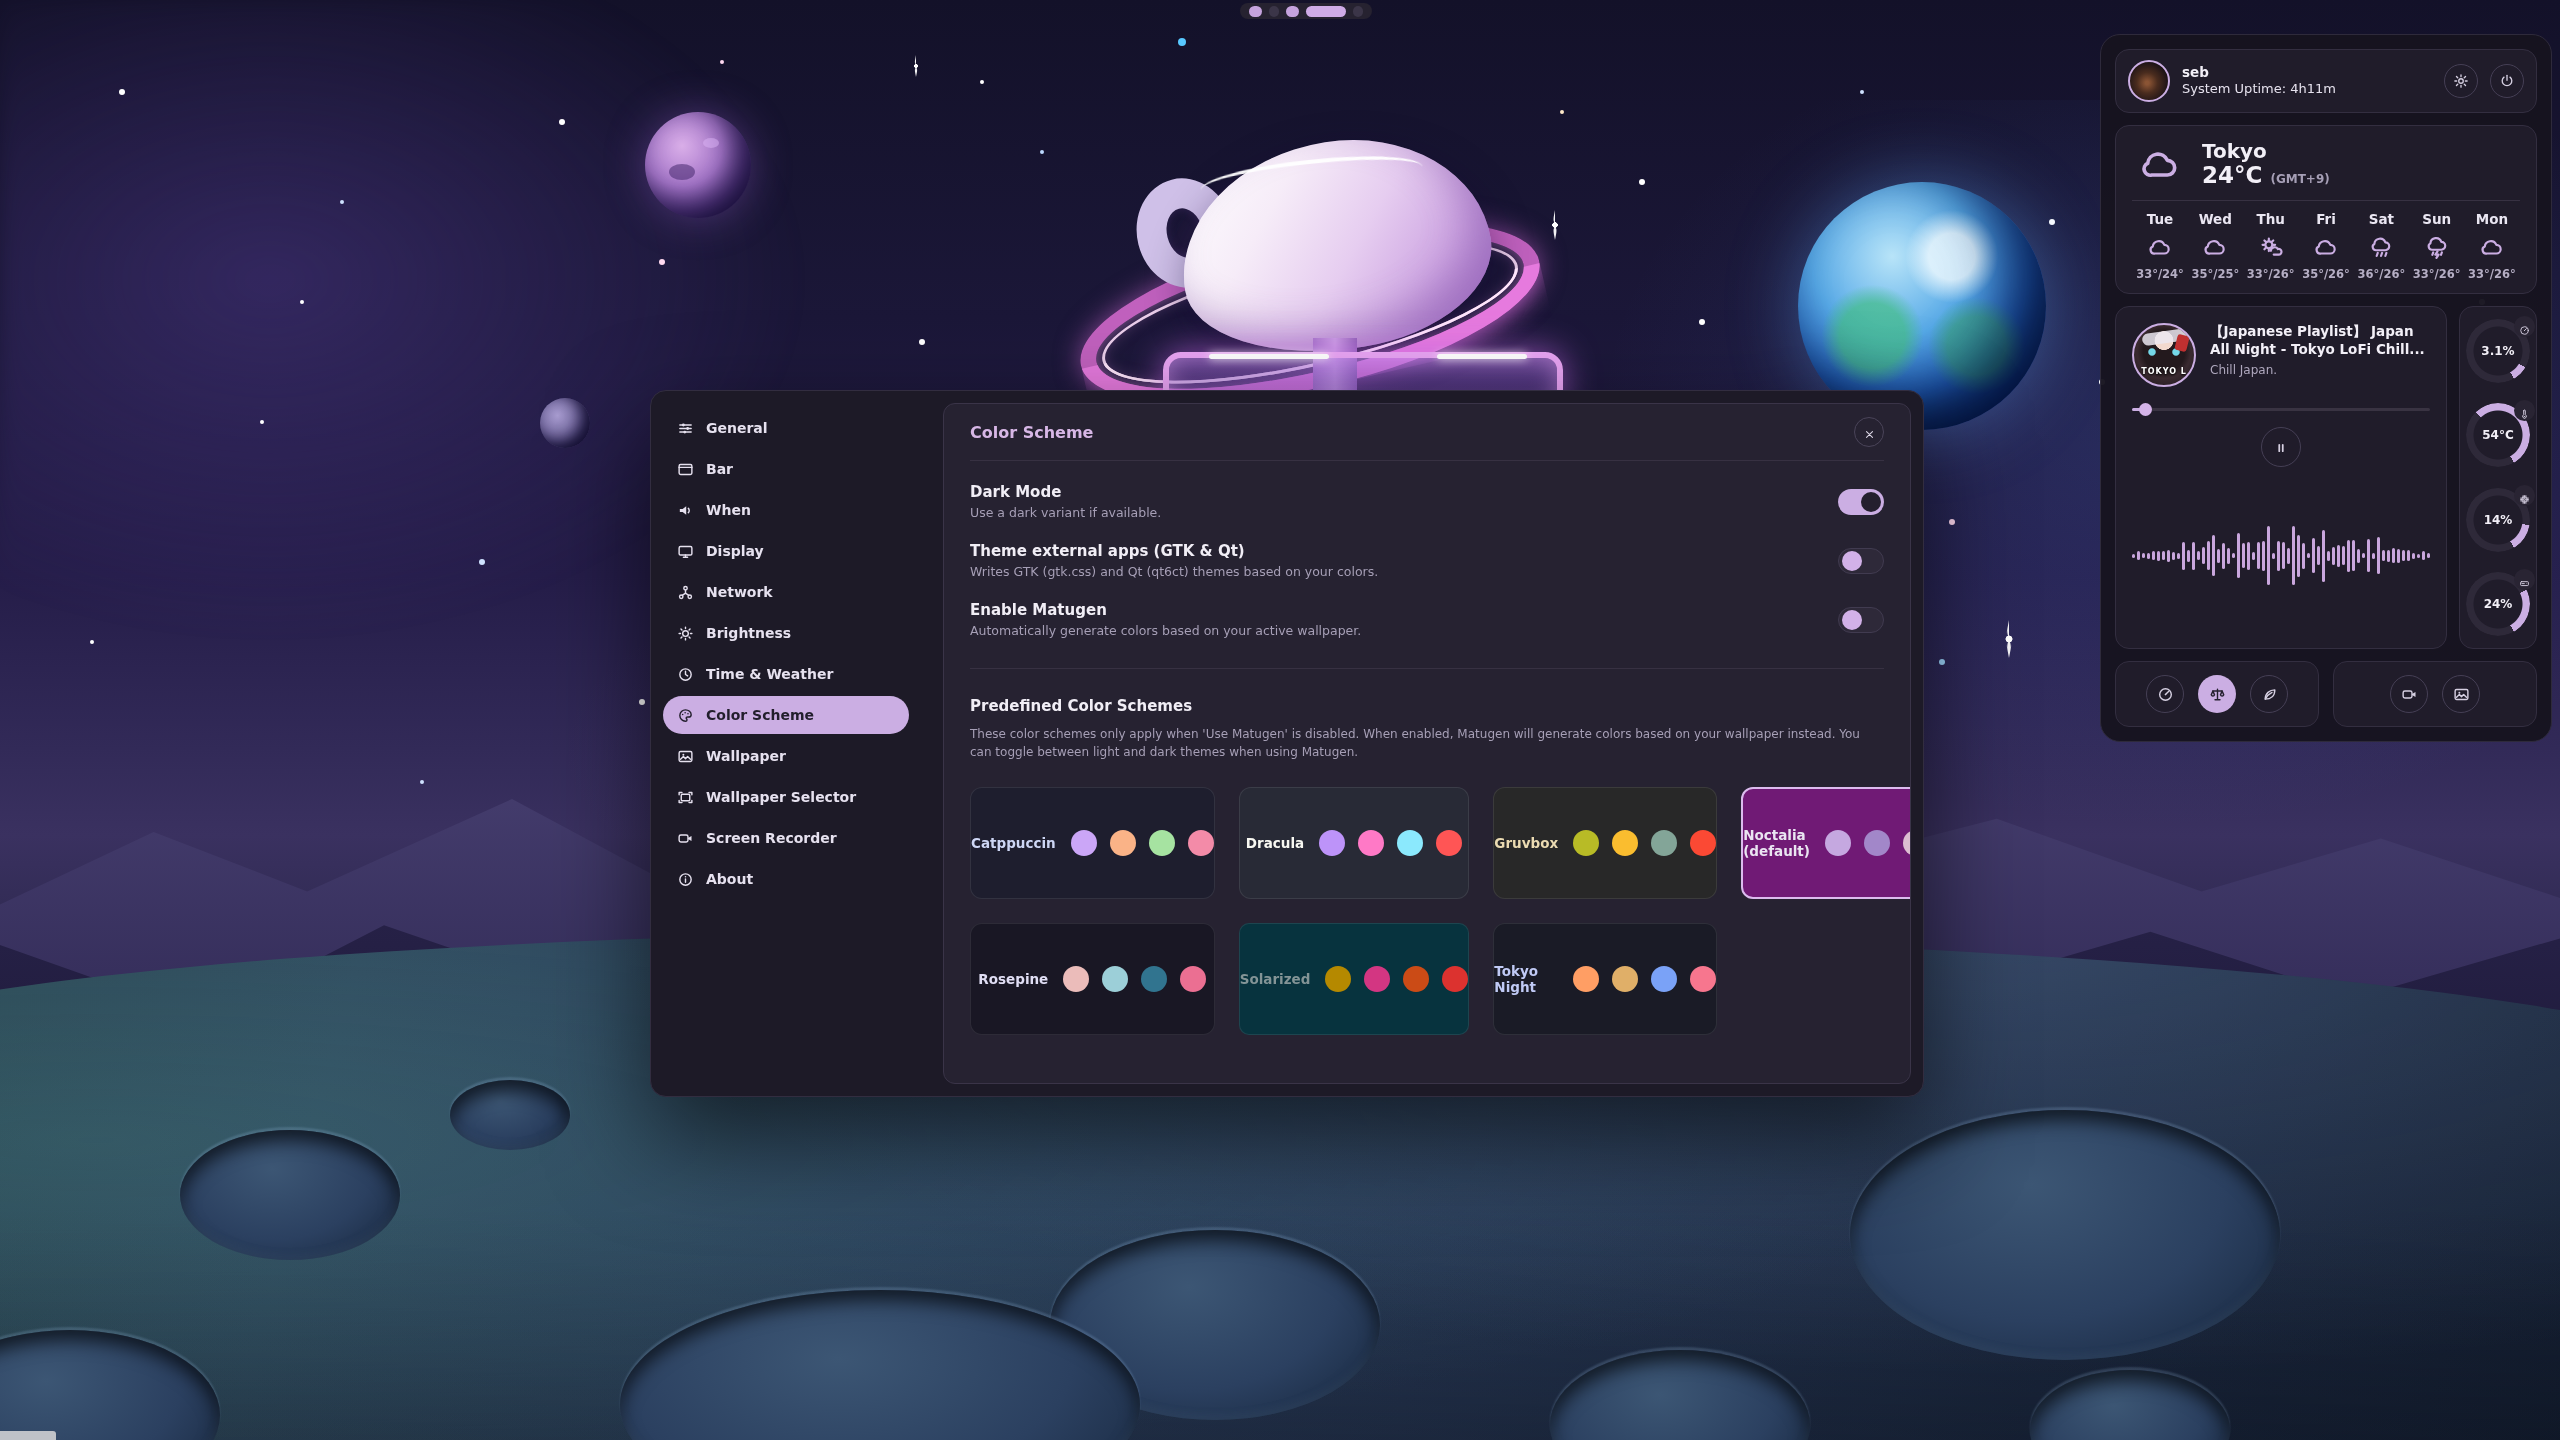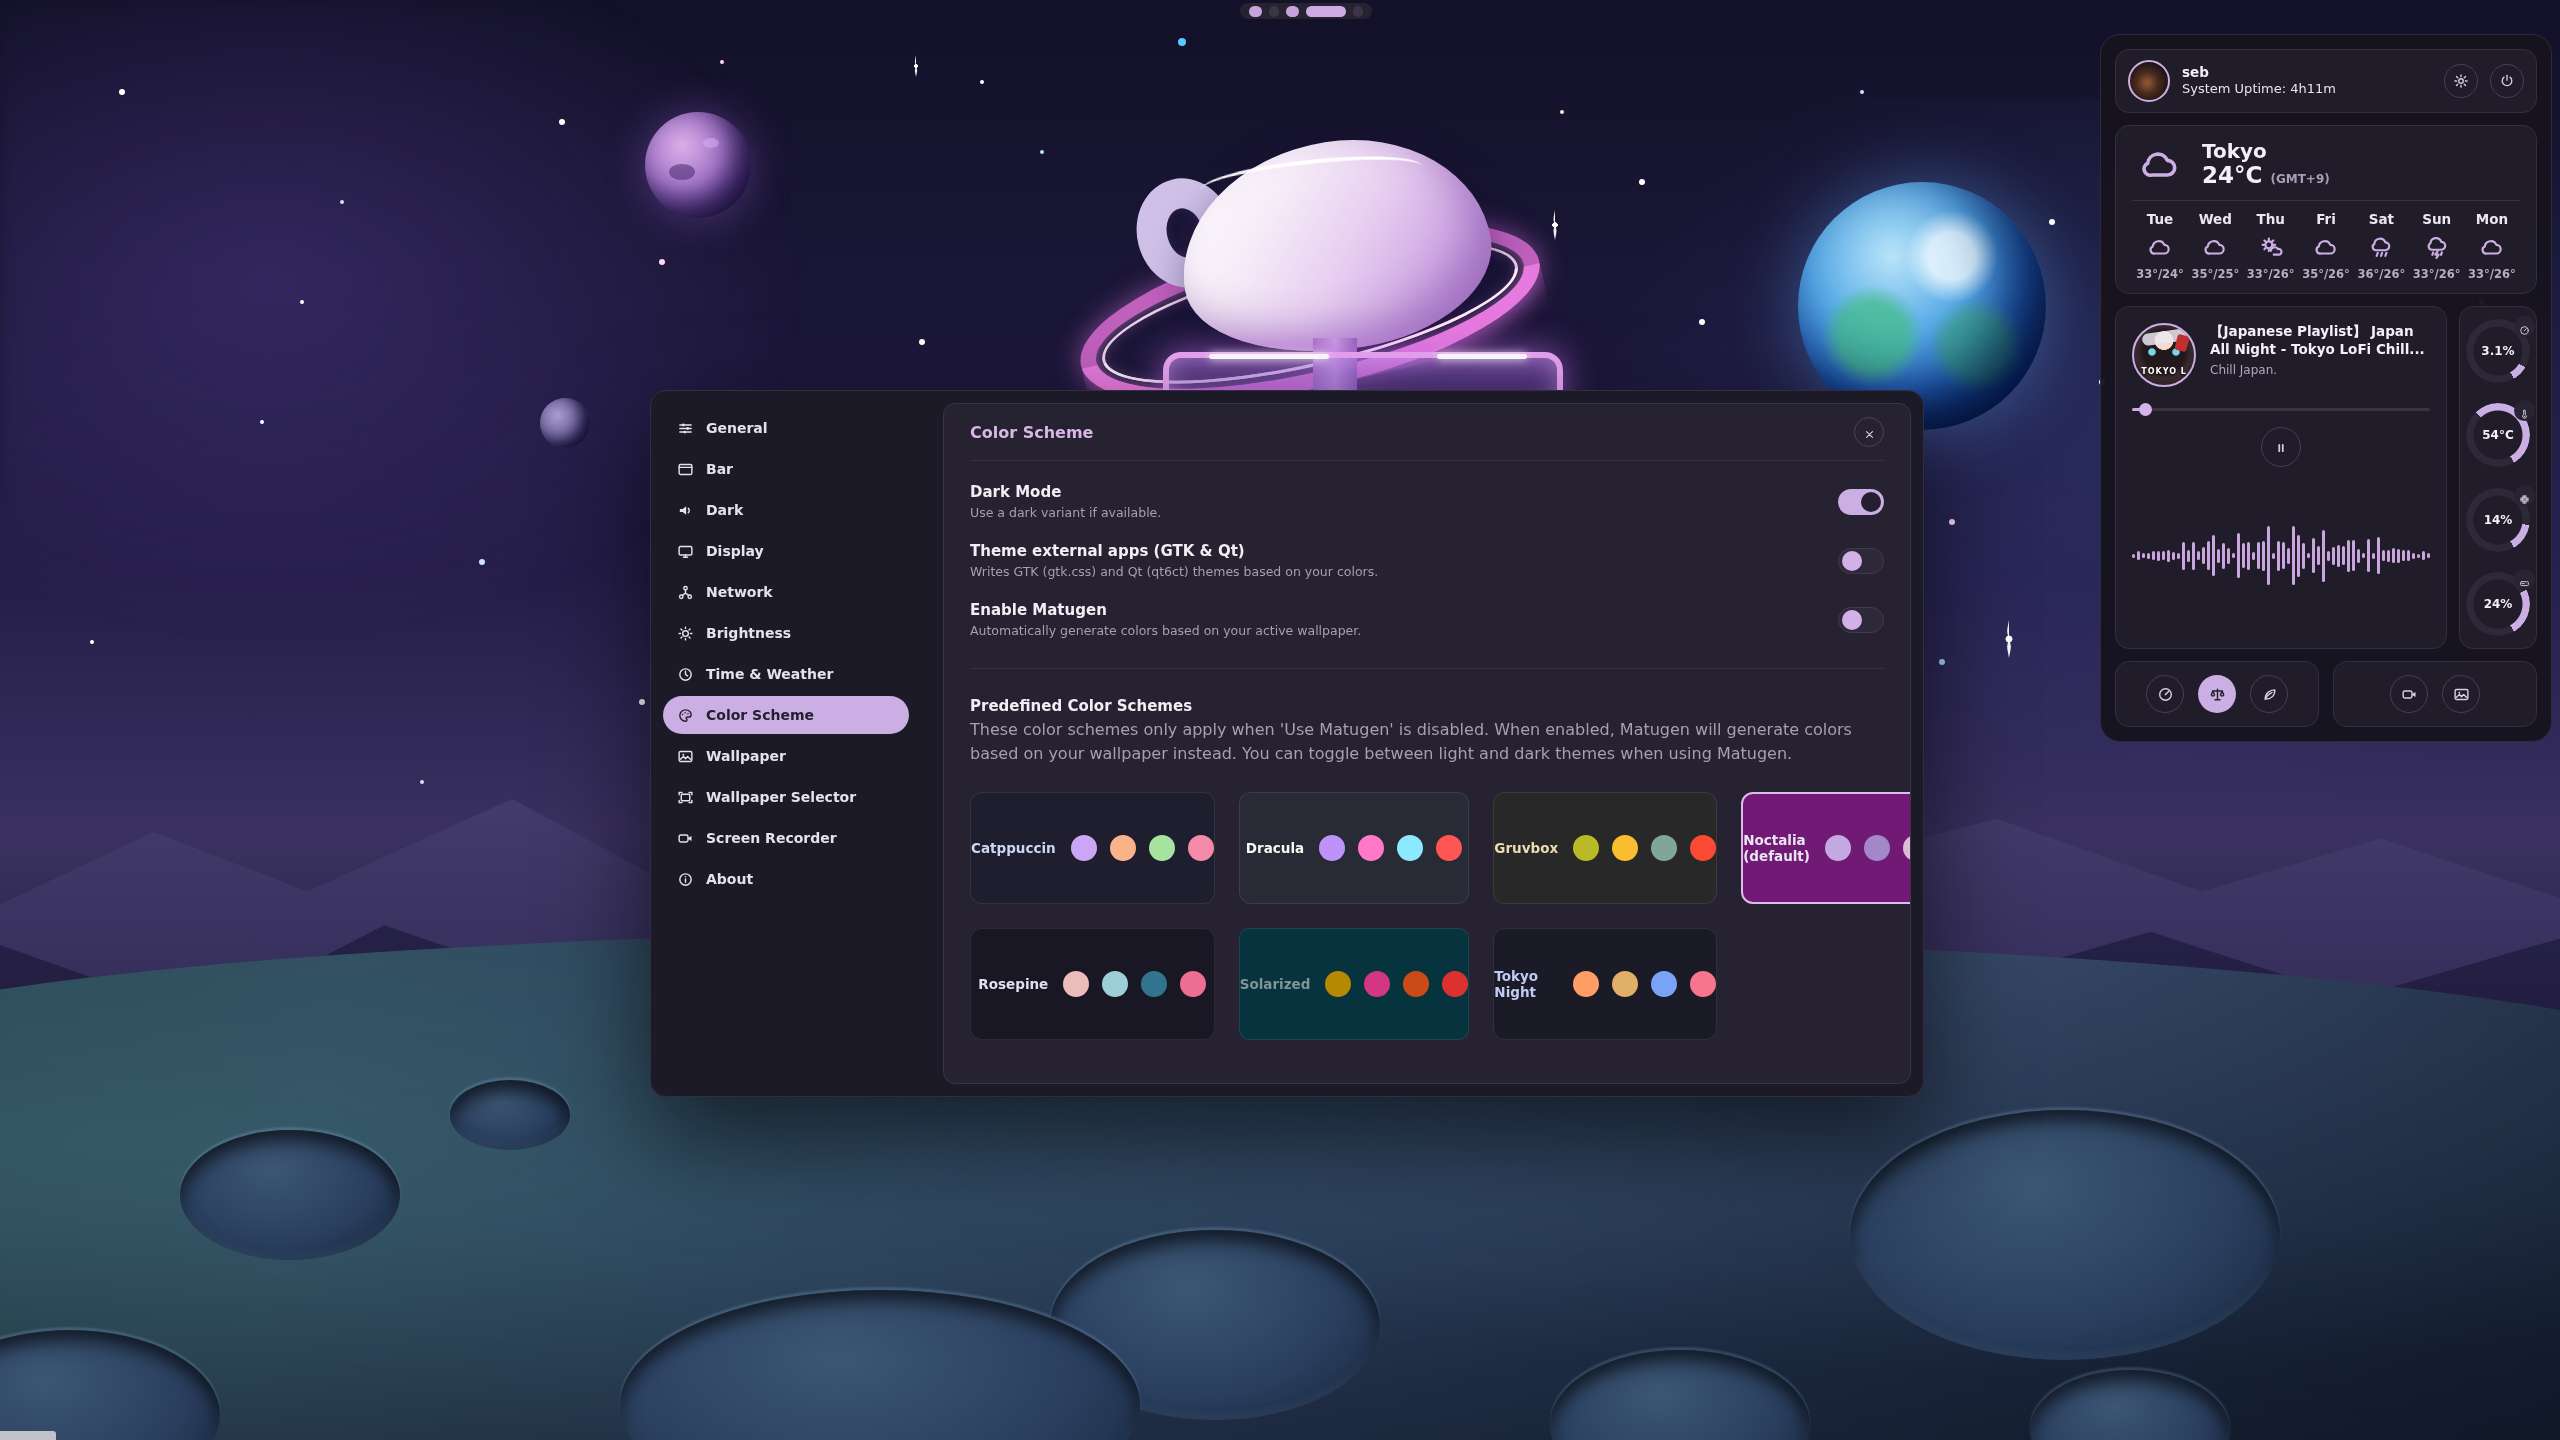--- a/index.html
+++ b/index.html
@@ -127,21 +127,21 @@
   .toggle-title { color:#f1eef6; font-size:15px; font-weight:bold; }
   .toggle-desc { color:#a69fb6; font-size:12.5px; margin-top:4px; }
   .switch { width:46px; height:26px; border-radius:13px; position:relative; flex:0 0 auto; cursor:default; }
   .switch.off { background:#2e2939; border:1px solid #413b50; }
   .switch.on { background:#cbaee3; }
   .switch .knob { position:absolute; top:3px; width:20px; height:20px; border-radius:50%; }
   .switch.on .knob { right:3px; background:#241f2e; }
   .switch.off .knob { left:3px; top:2px; background:#d2b1e8; }
   #section-divider { margin-top:30px; }
   #section-title { margin-top:28px; color:#f1eef6; font-size:15px; font-weight:bold; }
-  #section-desc { margin-top:3px; color:#a69fb6; font-size:16px; line-height:1.5; max-width:920px; }
+  #section-desc { margin-top:10px; color:#a69fb6; font-size:12px; line-height:1.5; max-width:920px; }
   #schemes-grid { margin-top:26px; display:grid; grid-template-columns:repeat(4,1fr); gap:24px; }
   .scheme-card { height:112px; border-radius:12px; border:1px solid rgba(255,255,255,.09); position:relative;
     display:flex; flex-direction:row; align-items:center; justify-content:center; gap:15px; cursor:default; }
   .scheme-card.sel { border:2px solid #dcbbee; }
   .scheme-name { font-size:13.5px; font-weight:bold; }
   .swatches { display:flex; gap:13px; }
   .swatch { width:26px; height:26px; border-radius:50%; }
   .check-badge { position:absolute; top:9px; right:9px; width:21px; height:21px; border-radius:50%;
     background:#cbaee3; color:#241f2e; display:flex; align-items:center; justify-content:center; }
   .check-badge .ic{ width:12px; height:12px; }
@@ -358,21 +358,21 @@
             <rect x="3" y="5" width="18" height="14" rx="2"></rect>
             <path d="M3 9h18"></path>
           </svg></span>
         <span class="lbl">Bar</span>
       </div>
       <div class="side-item">
         <span class="ic"><svg viewBox="0 0 24 24" fill="none" stroke="currentColor" stroke-width="2" stroke-linecap="round" stroke-linejoin="round">
             <path d="M4 10v4h4l5 4V6l-5 4H4z" fill="currentColor" stroke="none"></path>
             <path d="M16 9a4.2 4.2 0 010 6"></path>
           </svg></span>
-        <span class="lbl">Dark</span>
+        <span class="lbl">When</span>
       </div>
       <div class="side-item">
         <span class="ic"><svg viewBox="0 0 24 24" fill="none" stroke="currentColor" stroke-width="2" stroke-linecap="round" stroke-linejoin="round">
             <rect x="3" y="5" width="18" height="12" rx="2"></rect>
             <path d="M9 20h6M12 17v3"></path>
           </svg></span>
         <span class="lbl">Display</span>
       </div>
       <div class="side-item">
         <span class="ic"><svg viewBox="0 0 24 24" fill="none" stroke="currentColor" stroke-width="2" stroke-linecap="round" stroke-linejoin="round">

